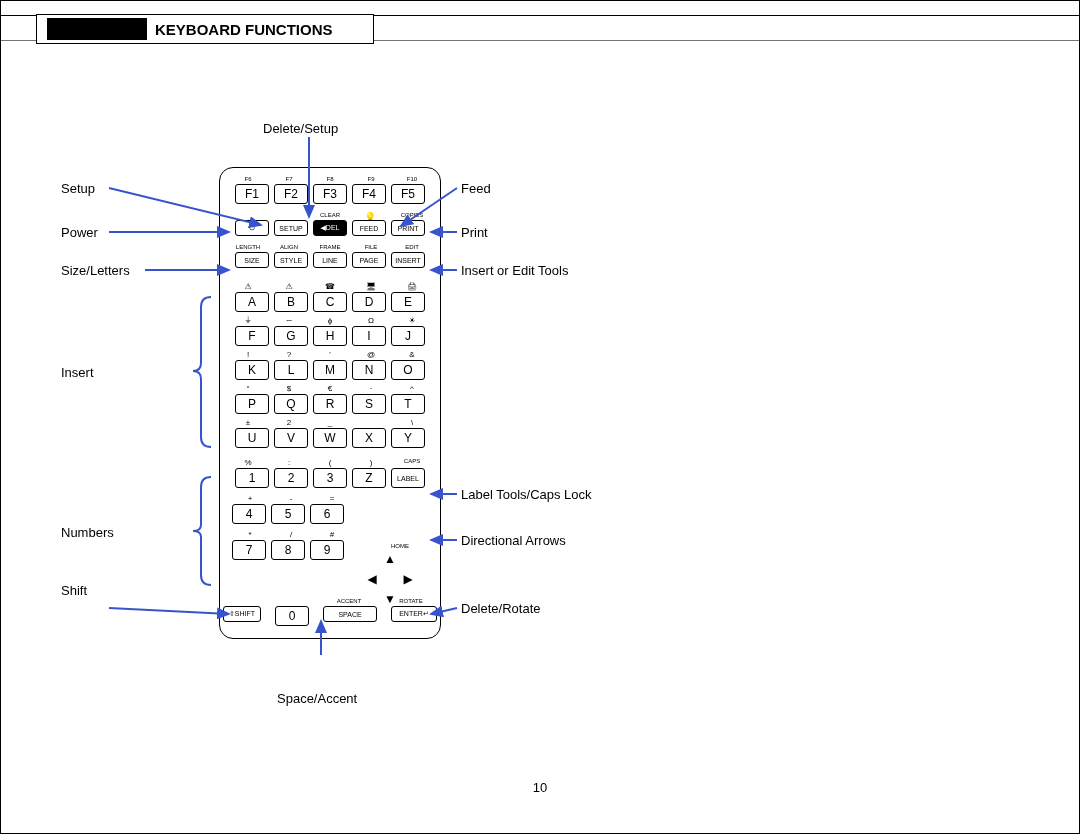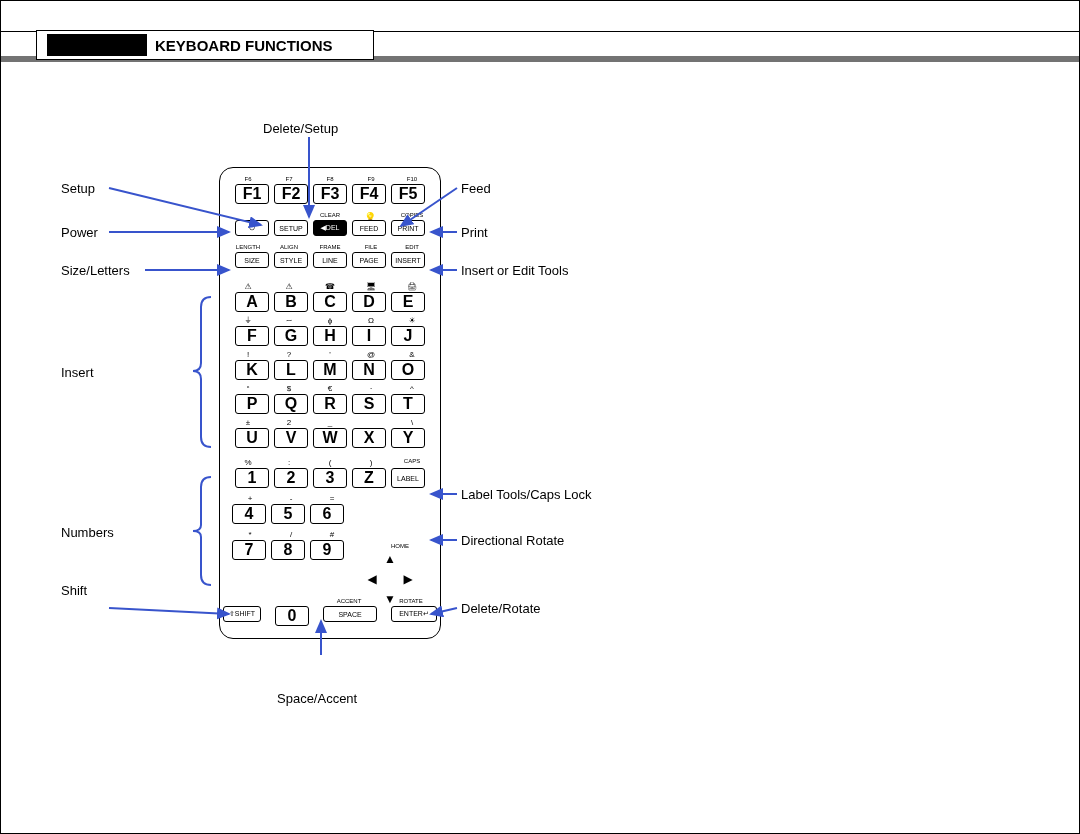--- a/index.html
+++ b/index.html
@@ -1,26 +1,26 @@
 <!DOCTYPE html>
 <html><head>
 <meta charset="utf-8">
 <style>
 html,body{margin:0;padding:0;background:#fff;font-family:Arial,Helvetica,sans-serif;color:#000}
 .page{box-sizing:border-box;width:1080px;height:834px;border:1px solid #000;position:relative}
-.hdrbar{margin-top:30px;border-top:1px solid #000;border-bottom:6px solid #737373;height:24px;position:relative}
+.hdrbar{margin-top:14px;border-top:1px solid #000;border-bottom:1px solid #737373;height:24px;position:relative}
 .hdrbox{position:absolute;left:35px;top:-2px;height:28px;background:#fff;border:1px solid #000;padding:0 40px 0 10px;display:flex;align-items:center;font-weight:bold;font-size:15px}
 .hdrbox .lead{display:inline-block;width:100px;height:22px;background:#000;margin-right:8px}
 .diagram{position:absolute;left:40px;top:120px;width:700px;height:560px}
 .lbl{position:absolute;font-size:13px;white-space:nowrap}
 .pagenum{position:absolute;left:0;right:0;bottom:38px;text-align:center;font-size:13px}
 .kbd{position:absolute;left:178px;top:46px;width:220px;height:470px;border:1.5px solid #000;border-radius:14px;background:#fff}
 .row{position:absolute;left:0;right:0;display:flex;justify-content:center;gap:5px}
 .tiny{font-size:6px;text-align:center;width:36px}
-.key{border:1.5px solid #000;border-radius:3px;width:32px;height:18px;font-size:16px;font-weight:bold;display:flex;align-items:center;justify-content:center;background:#fff}
+.key{border:1.5px solid #000;border-radius:3px;width:32px;height:18px;font-size:12px;font-weight:normal;display:flex;align-items:center;justify-content:center;background:#fff}
 .key.sm{height:14px;font-size:7px;font-weight:normal;border-width:1px}
 .sym{font-size:8px;text-align:center;width:36px}
 .arrow{stroke:#3854cc;stroke-width:2;fill:none;marker-end:url(#ah)}
 .brace{stroke:#3854cc;stroke-width:2;fill:none}
 svg.ov{position:absolute;left:0;top:0;pointer-events:none}
 .icon{font-size:10px}
 .dpad{position:absolute;left:140px;top:383px;width:60px;height:60px}
 .dpad .ar{position:absolute;width:16px;height:16px;display:flex;align-items:center;justify-content:center;font-size:12px}
 </style>
 </head>
@@ -43,21 +43,21 @@
     <div class="lbl" style="left:20px;top:142px">Size/Letters</div>
     <div class="lbl" style="left:20px;top:244px">Insert</div>
     <div class="lbl" style="left:20px;top:404px">Numbers</div>
     <div class="lbl" style="left:20px;top:462px">Shift</div>
     <div class="lbl" style="left:236px;top:570px">Space/Accent</div>
 
     <div class="lbl" style="left:420px;top:60px">Feed</div>
     <div class="lbl" style="left:420px;top:104px">Print</div>
     <div class="lbl" style="left:420px;top:142px">Insert or Edit Tools</div>
     <div class="lbl" style="left:420px;top:366px">Label Tools/Caps Lock</div>
-    <div class="lbl" style="left:420px;top:412px">Directional Rotate</div>
+    <div class="lbl" style="left:420px;top:412px">Directional Arrows</div>
     <div class="lbl" style="left:420px;top:480px">Delete/Rotate</div>
 
     <div class="kbd">
 
       <div class="row" style="top:8px">
         <div class="tiny">F6</div>
         <div class="tiny">F7</div>
         <div class="tiny">F8</div>
         <div class="tiny">F9</div>
         <div class="tiny">F10</div>
@@ -253,13 +253,14 @@
       <line class="arrow" x1="416" y1="373" x2="390" y2="373"></line>
       <line class="arrow" x1="416" y1="419" x2="390" y2="419"></line>
       <line class="arrow" x1="416" y1="487" x2="390" y2="493"></line>
 
       <path class="brace" d="M170,176 Q160,176 160,186 L160,242 Q160,250 152,250 Q160,250 160,258 L160,316 Q160,326 170,326"></path>
       <path class="brace" d="M170,356 Q160,356 160,366 L160,404 Q160,410 152,410 Q160,410 160,416 L160,454 Q160,464 170,464"></path>
     </svg>
 
   </div>
 
+  <div class="pagenum">10</div>
 </div>
 
 </body></html>

